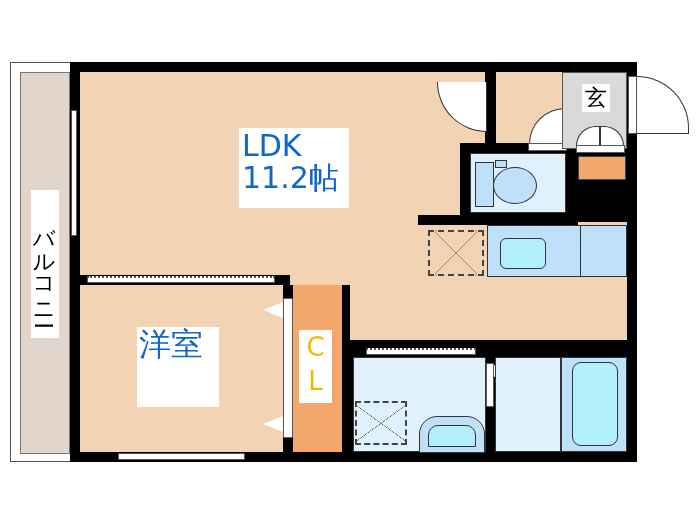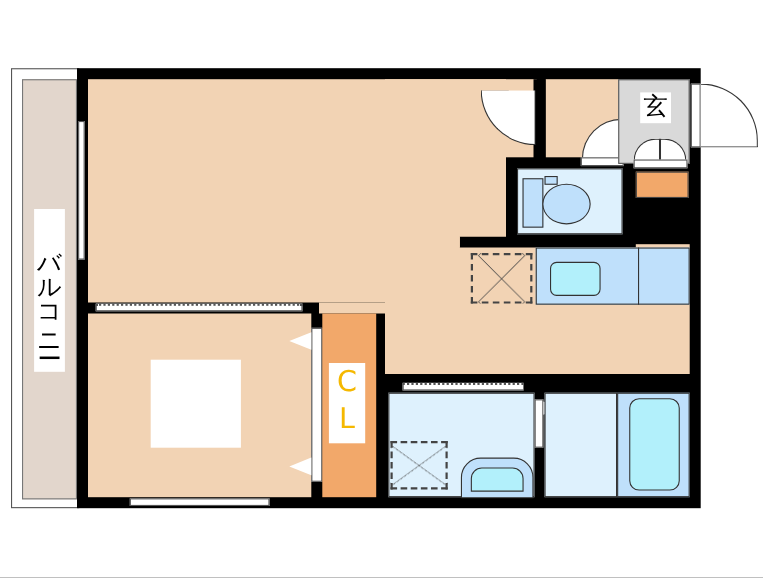--- a/index.html
+++ b/index.html
@@ -34,20 +34,24 @@
   <div class="abs wall" style="left:460px;top:143px;width:117px;height:75px;"></div>
   <div class="abs wall" style="left:418px;top:215px;width:160px;height:10px;"></div>
   <div class="abs floor" style="left:350px;top:72px;width:110px;height:143px;"></div>
   <div class="abs floor" style="left:350px;top:215px;width:68px;height:10px;"></div>
   <div class="abs wall" style="left:485px;top:72px;width:11px;height:77px;"></div>
 
   <div class="abs win" style="left:71px;top:110px;width:6px;height:126px;"></div>
 
   <div class="abs" style="left:437px;top:82px;width:50px;height:50px;border:1px solid #333;border-radius:0 0 0 50px;background:#fff;border-top:none;"></div>
 
+  <div class="abs label" style="left:239px;top:128px;width:110px;height:80px;font-size:30px;padding:2px 3px;">
+    <div>LDK</div>
+    <div>11.2帖</div>
+  </div>
 
   <div class="abs" style="left:428px;top:230px;width:56px;height:46px;border:2px dashed #444;background:linear-gradient(45deg,transparent 49%,#444 49.5%,transparent 50.5%),linear-gradient(-45deg,transparent 49%,#444 49.5%,transparent 50.5%);"></div>
   <div class="abs wet2" style="left:487px;top:225px;width:140px;height:52px;border:1px solid #333;"></div>
   <div class="abs" style="left:580px;top:225px;width:1px;height:52px;background:#333;"></div>
   <div class="abs" style="left:500px;top:238px;width:46px;height:31px;border:1.5px solid #333;border-radius:6px;background:#b2f0fb;"></div>
 
   <div class="abs wet" style="left:470px;top:153px;width:96px;height:60px;border:1px solid #333;"></div>
   <div class="abs wet2" style="left:475px;top:162px;width:19px;height:45px;border:1px solid #333;"></div>
   <div class="abs wet2" style="left:493px;top:167px;width:44px;height:37px;border:1px solid #333;border-radius:50%;"></div>
   <div class="abs wet2" style="left:495px;top:160px;width:12px;height:8px;border:1px solid #333;"></div>
@@ -60,20 +64,21 @@
   <div class="abs" style="left:600px;top:126px;width:24px;height:20px;border:1px solid #333;border-radius:0 20px 0 0;background:#fff;border-bottom:none;"></div>
   <div class="abs win" style="left:576px;top:145px;width:49px;height:8px;"></div>
   <div class="abs closet" style="left:578px;top:156px;width:48px;height:24px;border:1px solid #444;"></div>
   <div class="abs win" style="left:628px;top:76px;width:9px;height:58px;"></div>
   <div class="abs" style="left:637px;top:76px;width:52px;height:58px;border:1px solid #333;border-radius:0 58px 0 0;background:#fff;border-left:none;"></div>
 
   <div class="abs floor" style="left:80px;top:285px;width:203px;height:167px;"></div>
   <div class="abs win" style="left:87px;top:276px;width:188px;height:7px;border-top:2px dotted #555;"></div>
   <div class="abs win" style="left:118px;top:453px;width:127px;height:7px;"></div>
   <div class="abs label" style="left:137px;top:327px;width:82px;height:80px;font-size:32px;padding:1px 2px;">
+    <div>洋室</div>
   </div>
 
   <div class="abs win" style="left:283px;top:298px;width:10px;height:140px;"></div>
   <div class="abs" style="left:263px;top:302px;width:0;height:0;border-top:8px solid transparent;border-bottom:8px solid transparent;border-right:20px solid #fff;"></div>
   <div class="abs" style="left:263px;top:416px;width:0;height:0;border-top:8px solid transparent;border-bottom:8px solid transparent;border-right:20px solid #fff;"></div>
   <div class="abs closet" style="left:293px;top:285px;width:49px;height:167px;"></div>
   <div class="abs" style="left:299px;top:330px;width:33px;height:73px;background:#fff;color:#f5b800;font-size:26px;text-align:center;line-height:34px;">
     <div>C</div>
     <div>L</div>
   </div>

